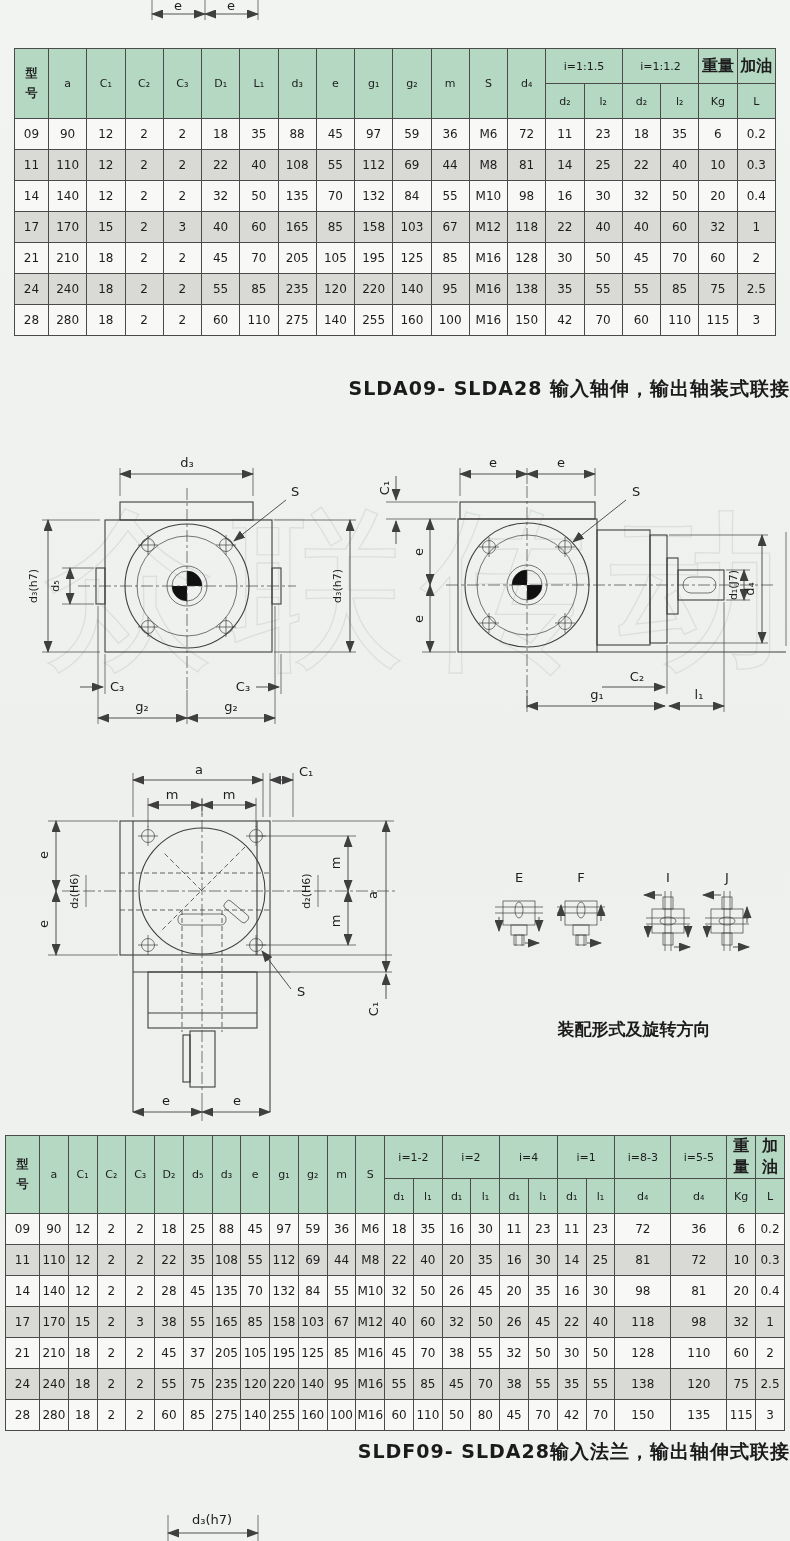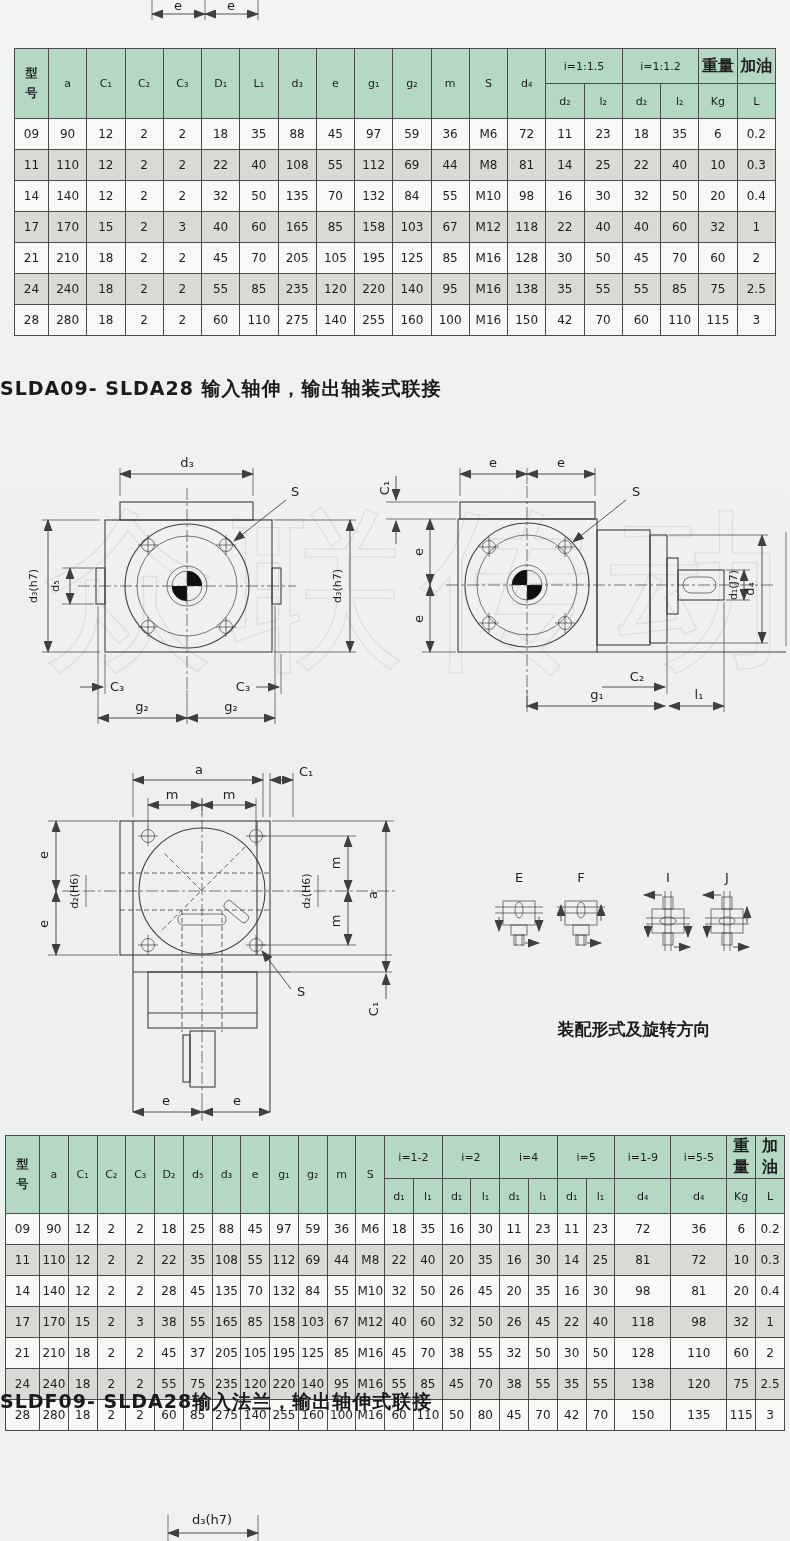--- a/index.html
+++ b/index.html
@@ -13,21 +13,21 @@
         font-size:12px;color:#1d1d1d;padding:0;overflow:hidden;}
   th{background:#b4d8c2;font-weight:normal;height:34px;font-size:11px;}
   td{height:30px;background:#f8f9f6;}
   tr.alt td{background:#d9dad6;}
   .cjk{font-weight:bold;font-size:16px;}
   th.model{font-size:12px;font-weight:bold;line-height:1.6;padding:0 10px;word-break:break-all;}
   .tbl1{left:14px;top:48px;width:762px;}
   .tbl2{left:5px;top:1135px;width:780px;}
   col.cm{width:34px;} col.cw{width:56px;}
   
-  .title{left:0;width:100%;text-align:left;font-size:19px;font-weight:600;
+  .title{left:0;width:100%;text-align:right;font-size:19px;font-weight:600;
          color:#1b1b1b;line-height:28px;letter-spacing:1px;}
   
   .ln{fill:none;stroke:#3f3f3f;stroke-width:1.1;}
   .tn{fill:none;stroke:#3f3f3f;stroke-width:0.7;}
   .dim{fill:none;stroke:#3f3f3f;stroke-width:0.9;}
   .dd{marker-start:url(#arr);marker-end:url(#arr);}
   .de{marker-end:url(#arr);}
   .cl{fill:none;stroke:#3f3f3f;stroke-width:0.7;stroke-dasharray:12 3 3 3;}
   .dsh{fill:none;stroke:#3f3f3f;stroke-width:0.8;stroke-dasharray:5 3;}
   text.d{font-size:13px;fill:#1d1d1d;font-family:"DejaVu Sans",sans-serif;}
@@ -574,22 +574,22 @@
         <th rowspan="2">d₅</th>
         <th rowspan="2">d₃</th>
         <th rowspan="2">e</th>
         <th rowspan="2">g₁</th>
         <th rowspan="2">g₂</th>
         <th rowspan="2">m</th>
         <th rowspan="2">S</th>
         <th colspan="2">i=1-2</th>
         <th colspan="2">i=2</th>
         <th colspan="2">i=4</th>
-        <th colspan="2">i=5</th>
-        <th>i=1-9</th>
+        <th colspan="2">i=1</th>
+        <th>i=8-3</th>
         <th>i=5-5</th>
         <th class="cjk">重量</th>
         <th class="cjk">加油</th>
       </tr>
       <tr>
         <th>d₁</th>
         <th>l₁</th>
         <th>d₁</th>
         <th>l₁</th>
         <th>d₁</th>
@@ -788,21 +788,21 @@
           <td>42</td>
           <td>70</td>
           <td>150</td>
           <td>135</td>
           <td>115</td>
           <td>3</td>
         </tr>
       </tbody>
   </table>
 
-  <div class="abs title" style="top:1387px">
+  <div class="abs title" style="top:1437px">
     <div>SLDF09- SLDA28输入法兰，输出轴伸式联接</div>
   </div>
 
   <svg class="abs" style="left:0;top:1505px" width="790" height="36" viewBox="0 0 790 36">
     <line class="tn" x1="168" y1="10" x2="168" y2="36"></line>
     <line class="tn" x1="258" y1="10" x2="258" y2="36"></line>
     <line class="dim dd" x1="168" y1="28" x2="258" y2="28"></line>
     <text class="d" x="212" y="19" text-anchor="middle">d₃(h7)</text>
   </svg>
 

